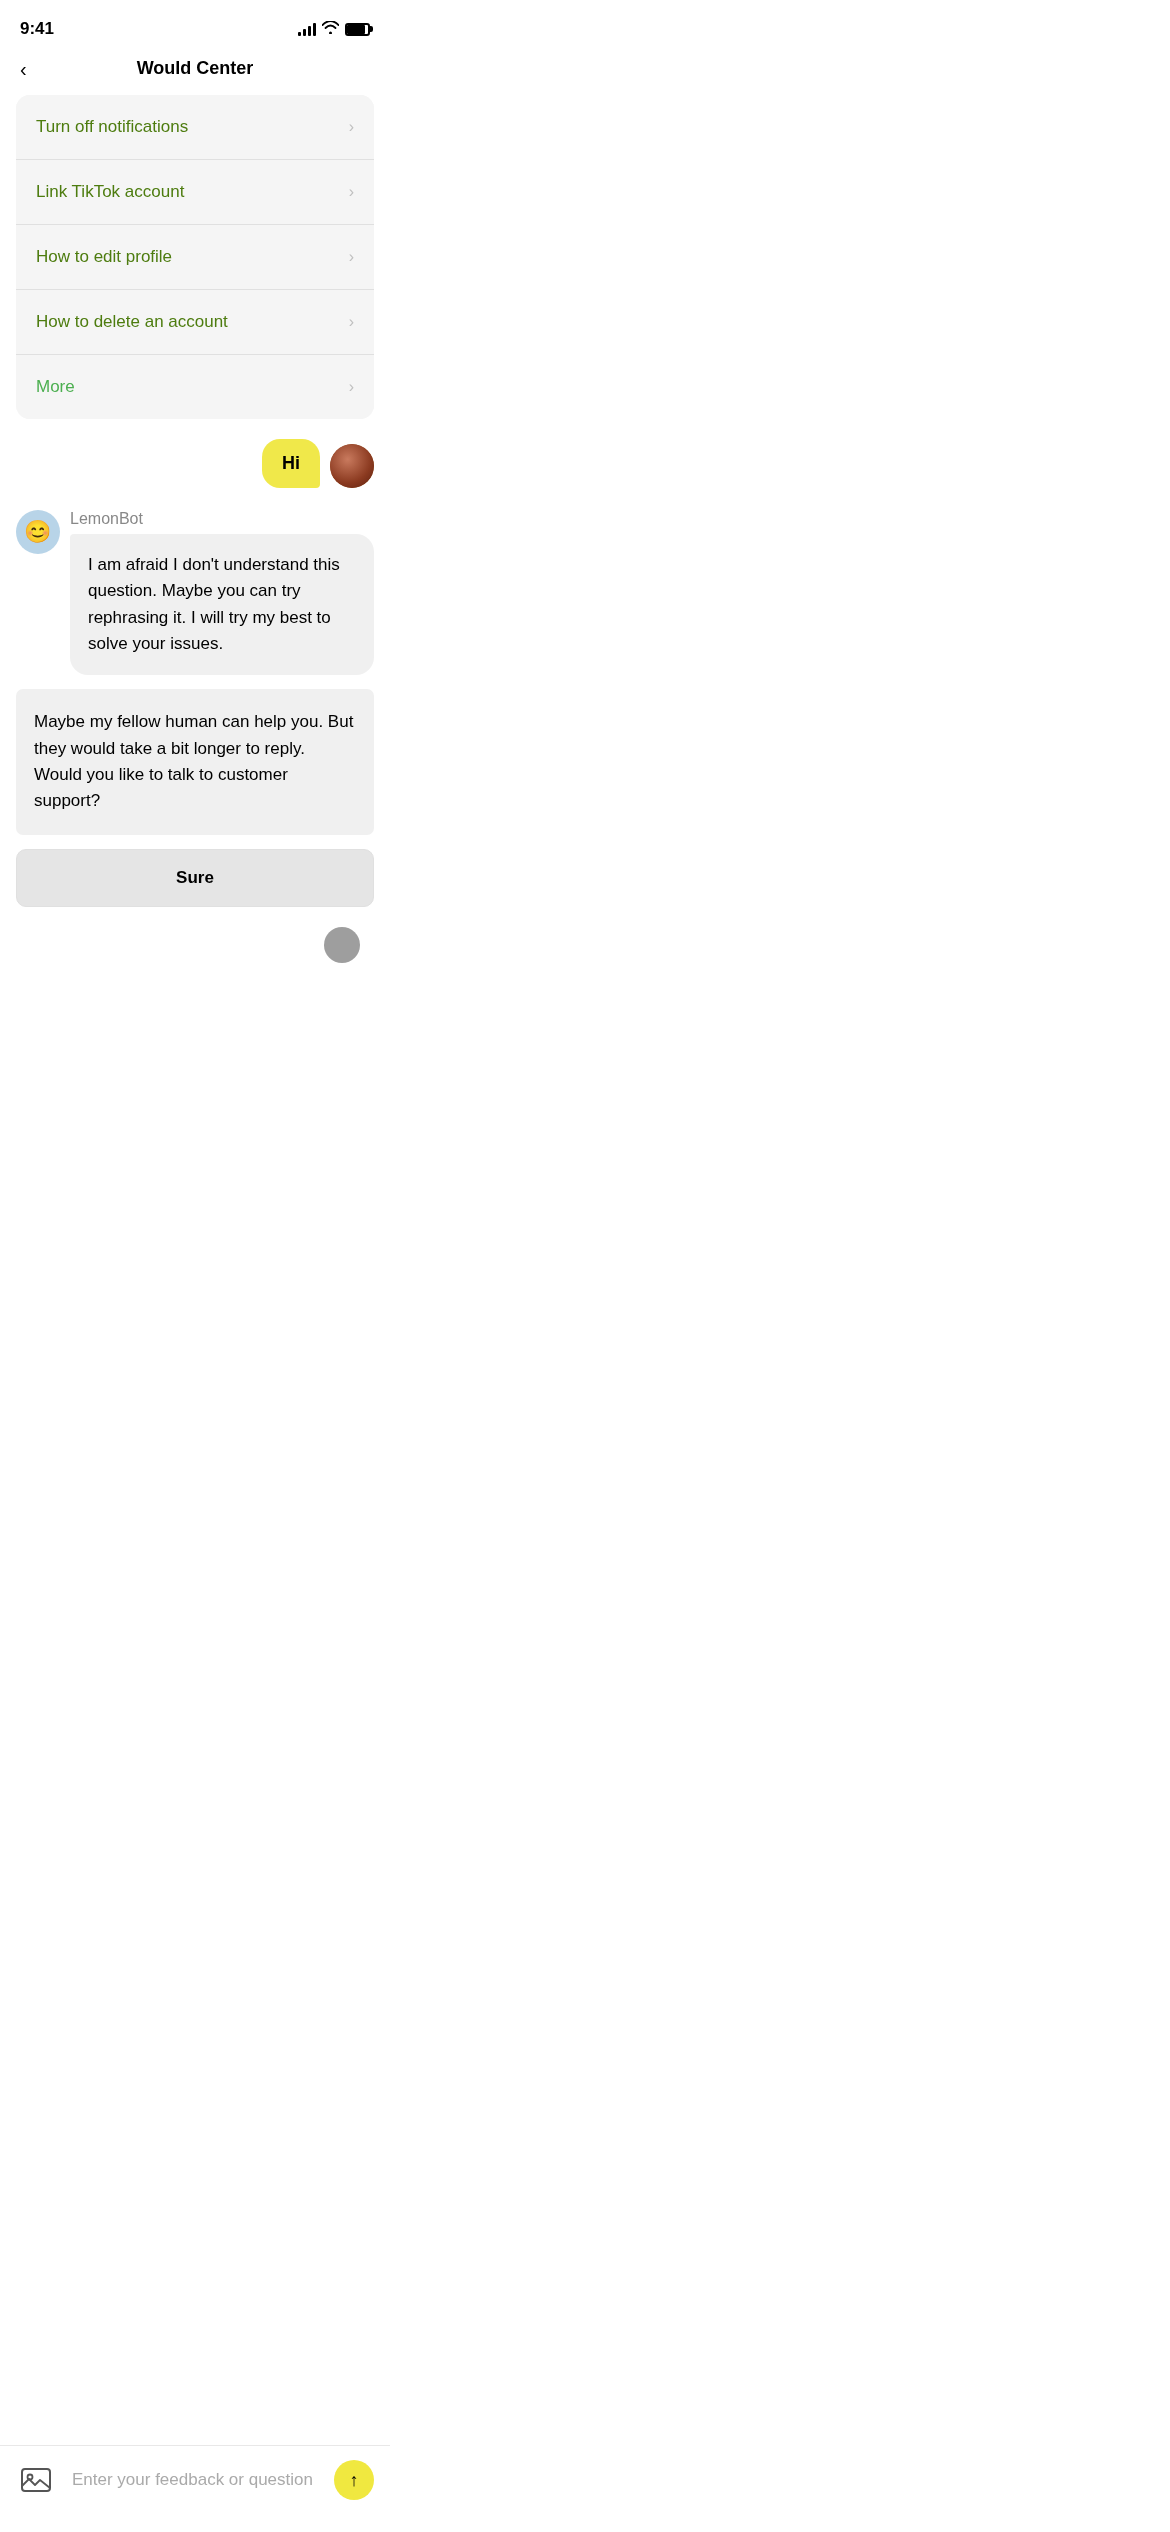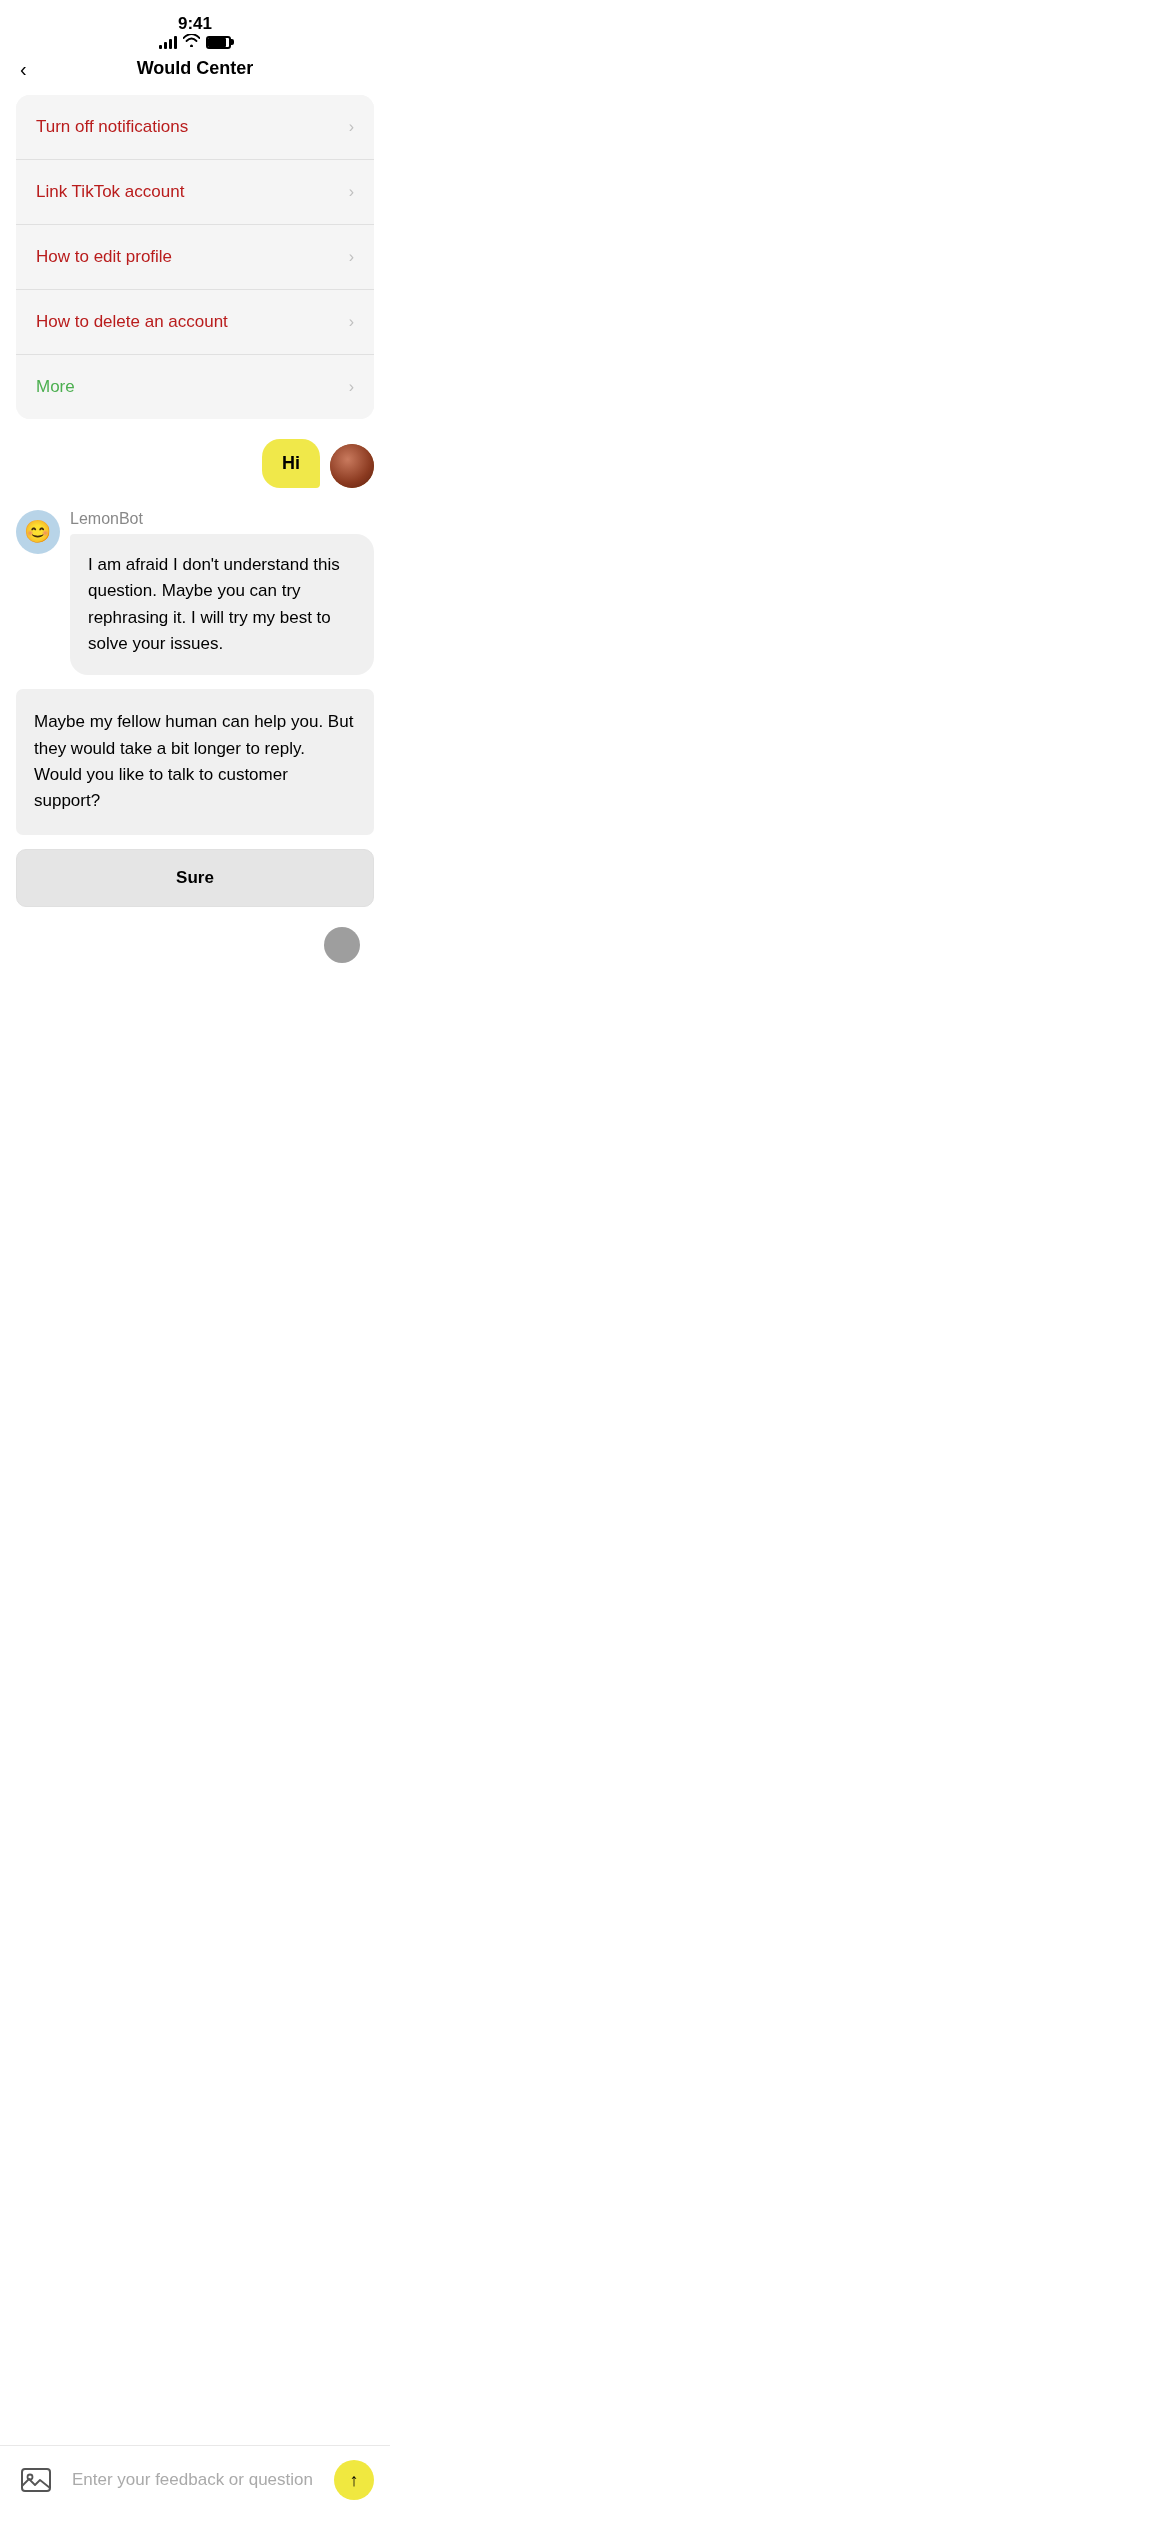--- a/index.html
+++ b/index.html
@@ -14,21 +14,20 @@
       position: relative;
     }
 
     
     .status-bar {
       display: flex;
       justify-content: space-between;
       align-items: center;
       padding: 14px 20px 6px;
       height: 50px;
-      flex-direction: column;
     }
     .status-time {
       font-size: 17px;
       font-weight: 600;
       color: #000;
     }
     .status-icons {
       display: flex;
       align-items: center;
       gap: 6px;
@@ -111,21 +110,21 @@
       padding: 22px 20px;
       background: #f5f5f5;
       border-bottom: 1px solid #e0e0e0;
       cursor: pointer;
     }
     .help-item:last-child {
       border-bottom: none;
     }
     .help-item-text {
       font-size: 17px;
-      color: #b91c1c;
+      color: #4d7c0f;
       font-weight: 400;
     }
     .help-item-text.green {
       color: #4caf50;
     }
     .chevron {
       color: #c0c0c0;
       font-size: 16px;
       font-weight: 300;
     }

